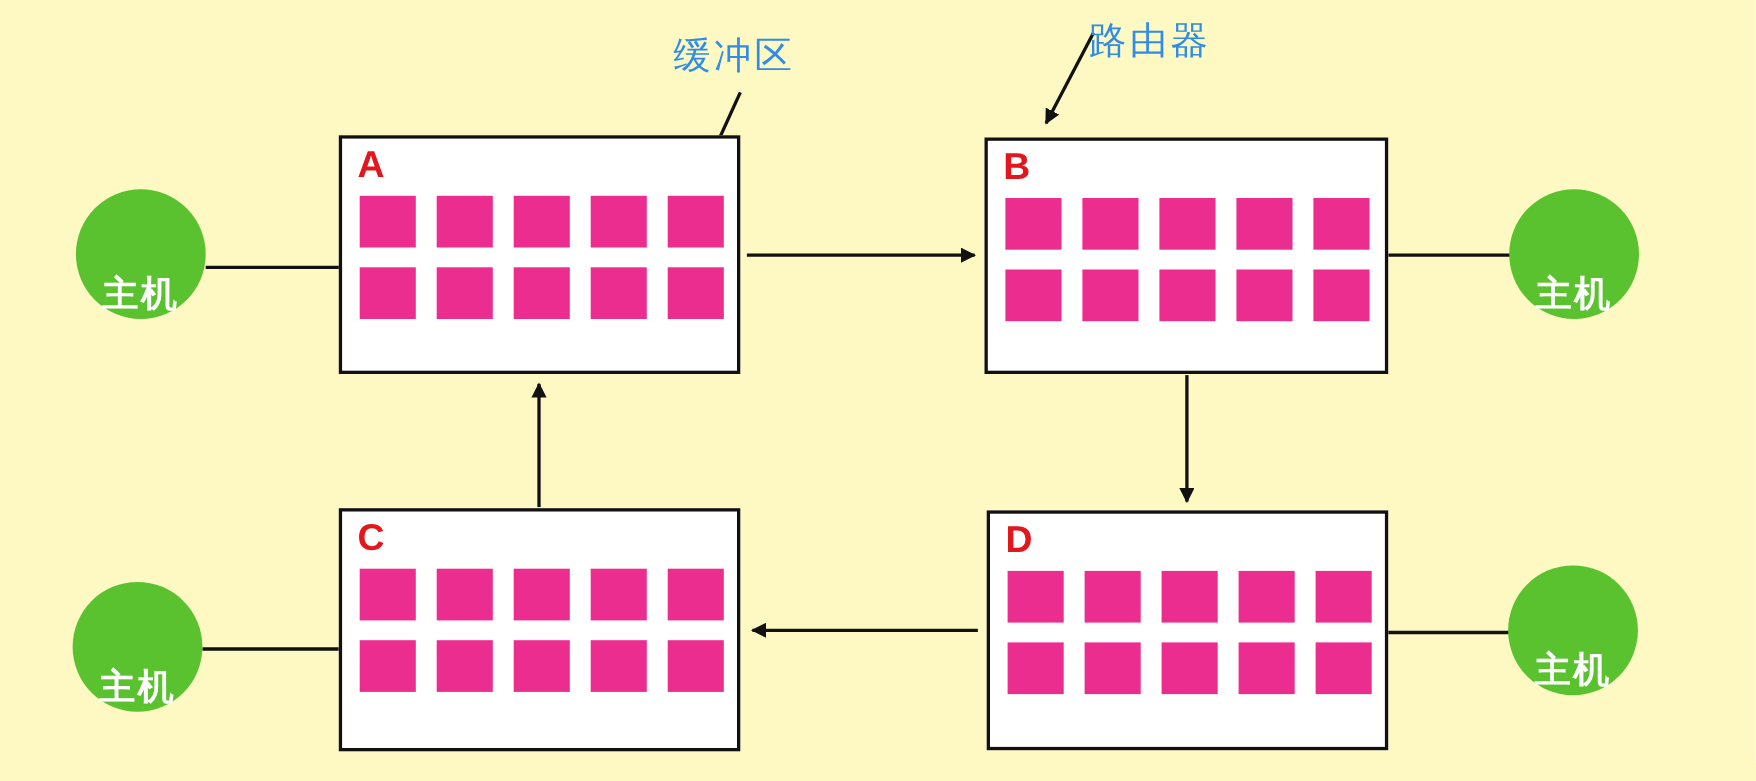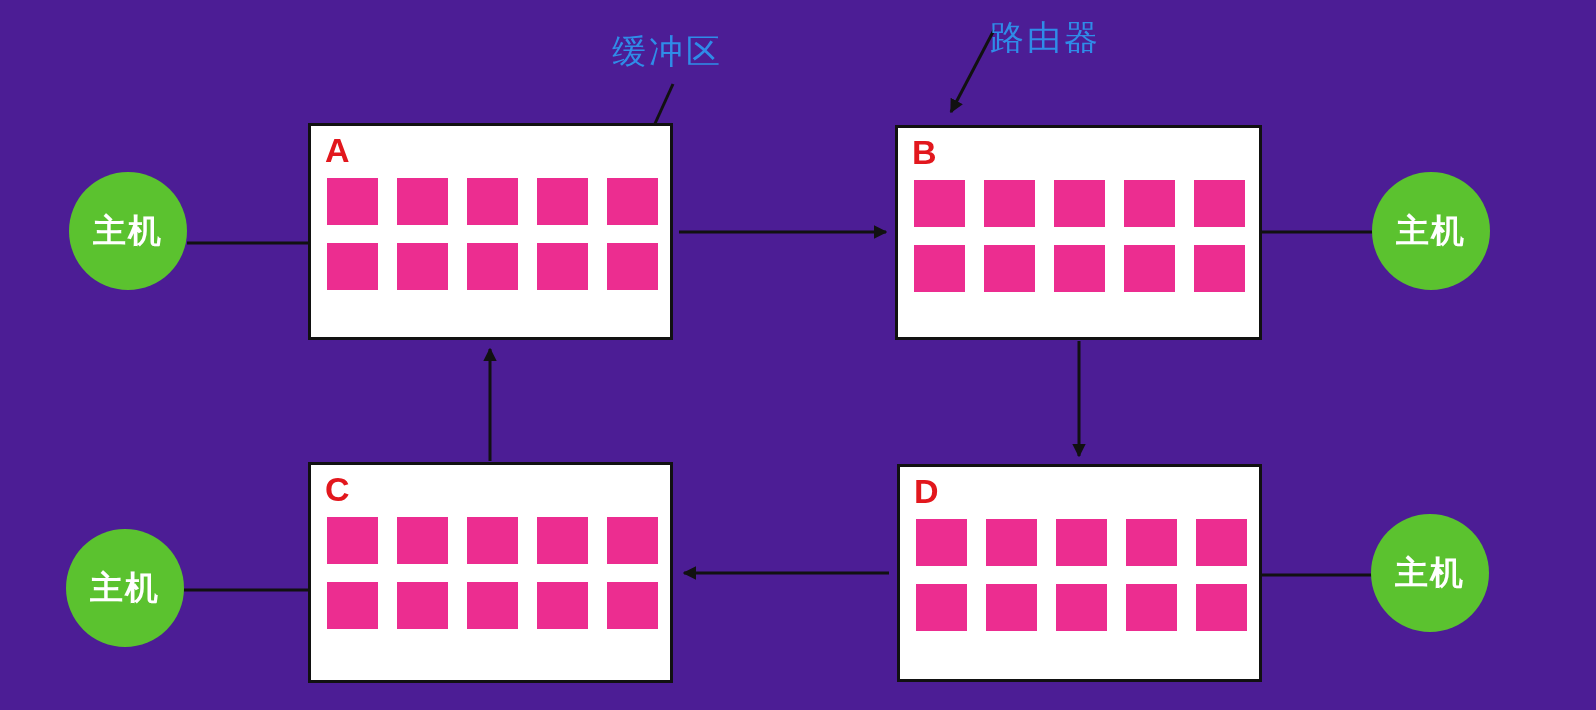--- a/index.html
+++ b/index.html
@@ -10,21 +10,21 @@
     --line: #111111;
   }
   * { box-sizing: border-box; }
   html, body { margin: 0; padding: 0; background: #ffffff; }
   body { font-family: "Liberation Sans", "DejaVu Sans", sans-serif; }
 
   .canvas {
     position: relative;
     width: 1596px;
     height: 710px;
-    background: #4c1d95;
+    background: #fef9c3;
     overflow: hidden;
   }
 
   .links-svg {
     position: absolute;
     left: 0; top: 0;
     width: 1596px; height: 710px;
     pointer-events: none;
   }
   .links-svg line { stroke: var(--line); stroke-width: 3; }
@@ -58,21 +58,21 @@
     gap: 18px 19px;
   }
   .buffer-cell { background: var(--pink); }
 
   .host {
     position: absolute;
     width: 118px; height: 118px;
     border-radius: 50%;
     background: var(--green);
     display: flex;
-    align-items: center;
+    align-items: flex-end;
     justify-content: center;
     color: #ffffff;
     font-size: 33px;
     font-weight: bold;
     letter-spacing: 2px;
   }
   .host-top-left     { left: 69px;   top: 172px; }
   .host-bottom-left  { left: 66px;   top: 529px; }
   .host-top-right    { left: 1372px; top: 172px; }
   .host-bottom-right { left: 1371px; top: 514px; }

